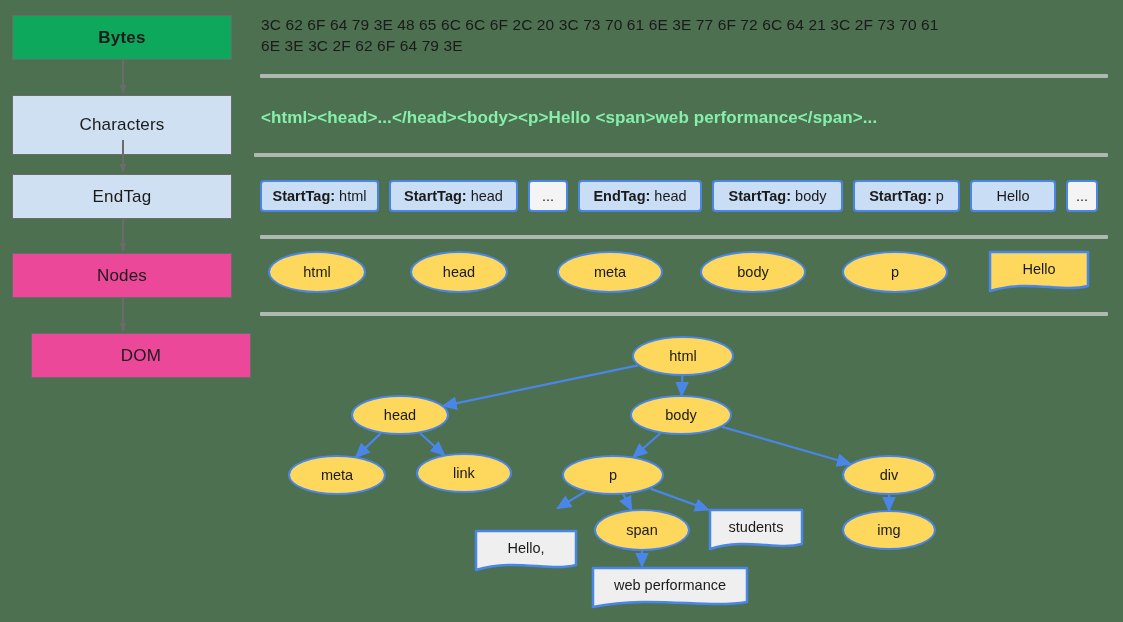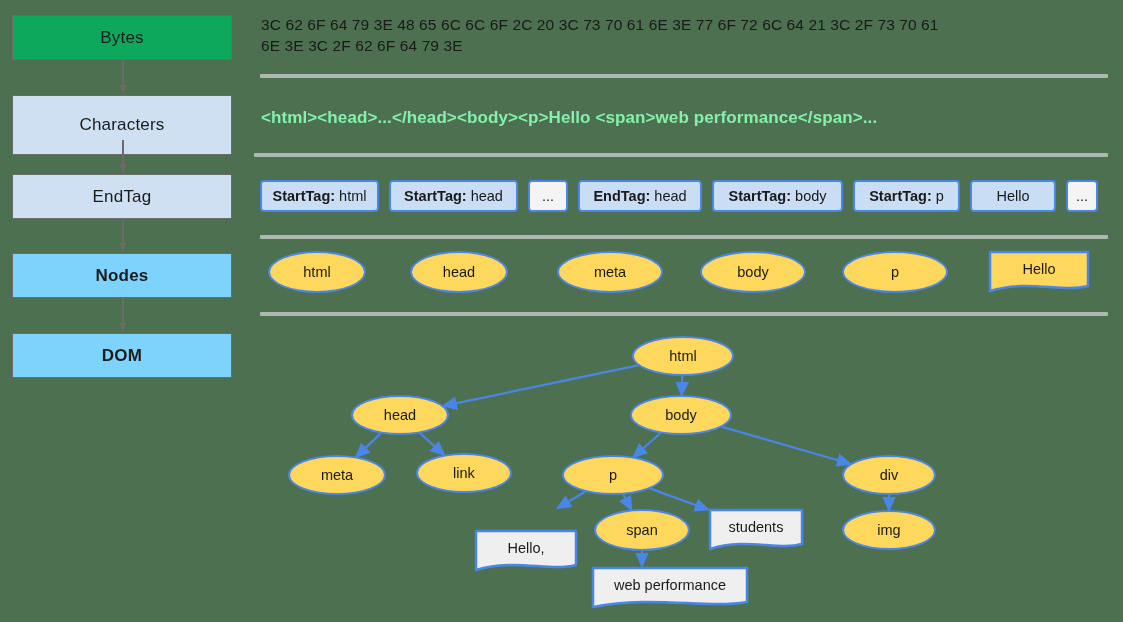--- a/index.html
+++ b/index.html
@@ -25,21 +25,21 @@
     border: 1px solid #6b6b6b;
     display: flex;
     align-items: center;
     justify-content: center;
     font-size: 17px;
     color: #1b1b1b;
     letter-spacing: .2px;
   }
   .pipe-box.green  { background: #0da85c; }
   .pipe-box.blue   { background: #cfe0f2; }
-  .pipe-box.yellow { background: #7dd3fc; font-weight: bold; }
+  .pipe-box.yellow { background: #ec4899; }
 
   .pipe-arrow {
     position: absolute;
     left: 119px;
     width: 8px;
   }
   .pipe-arrow svg { display: block; overflow: visible; }
 
   
   .divider {
@@ -124,33 +124,33 @@
     width: 1123px; height: 622px;
     pointer-events: none;
   }
 </style>
 </head>
 <body>
 
 <div id="page">
 
   <div>
-    <div class="pipe-box green" style="top:15px;  height:45px;">
+    <div class="pipe-box green" style="top:15px;  height:45px;font-weight:bold;">
         <span>Bytes</span>
       </div>
     <div class="pipe-box blue" style="top:95px;  height:60px;">
         <span>Characters</span>
       </div>
     <div class="pipe-box blue" style="top:174px; height:45px;">
         <span>EndTag</span>
       </div>
     <div class="pipe-box yellow" style="top:253px; height:45px;">
         <span>Nodes</span>
       </div>
-    <div class="pipe-box yellow" style="top:333px; height:45px;">
+    <div class="pipe-box yellow" style="top:333px; height:45px;margin-left:19px;">
         <span>DOM</span>
       </div>
 
     <div class="pipe-arrow" style="top:60px;  height:35px;">
       <svg width="8" height="35" viewBox="0 0 8 35">
           <path d="M4 0 L4 26" stroke="#6b6b6b" stroke-width="2"></path>
           <path d="M4 34 L0.5 25 L7.5 25 Z" fill="#6b6b6b"></path>
         </svg>
     </div>
     <div class="pipe-arrow" style="top:140px; height:34px;">

